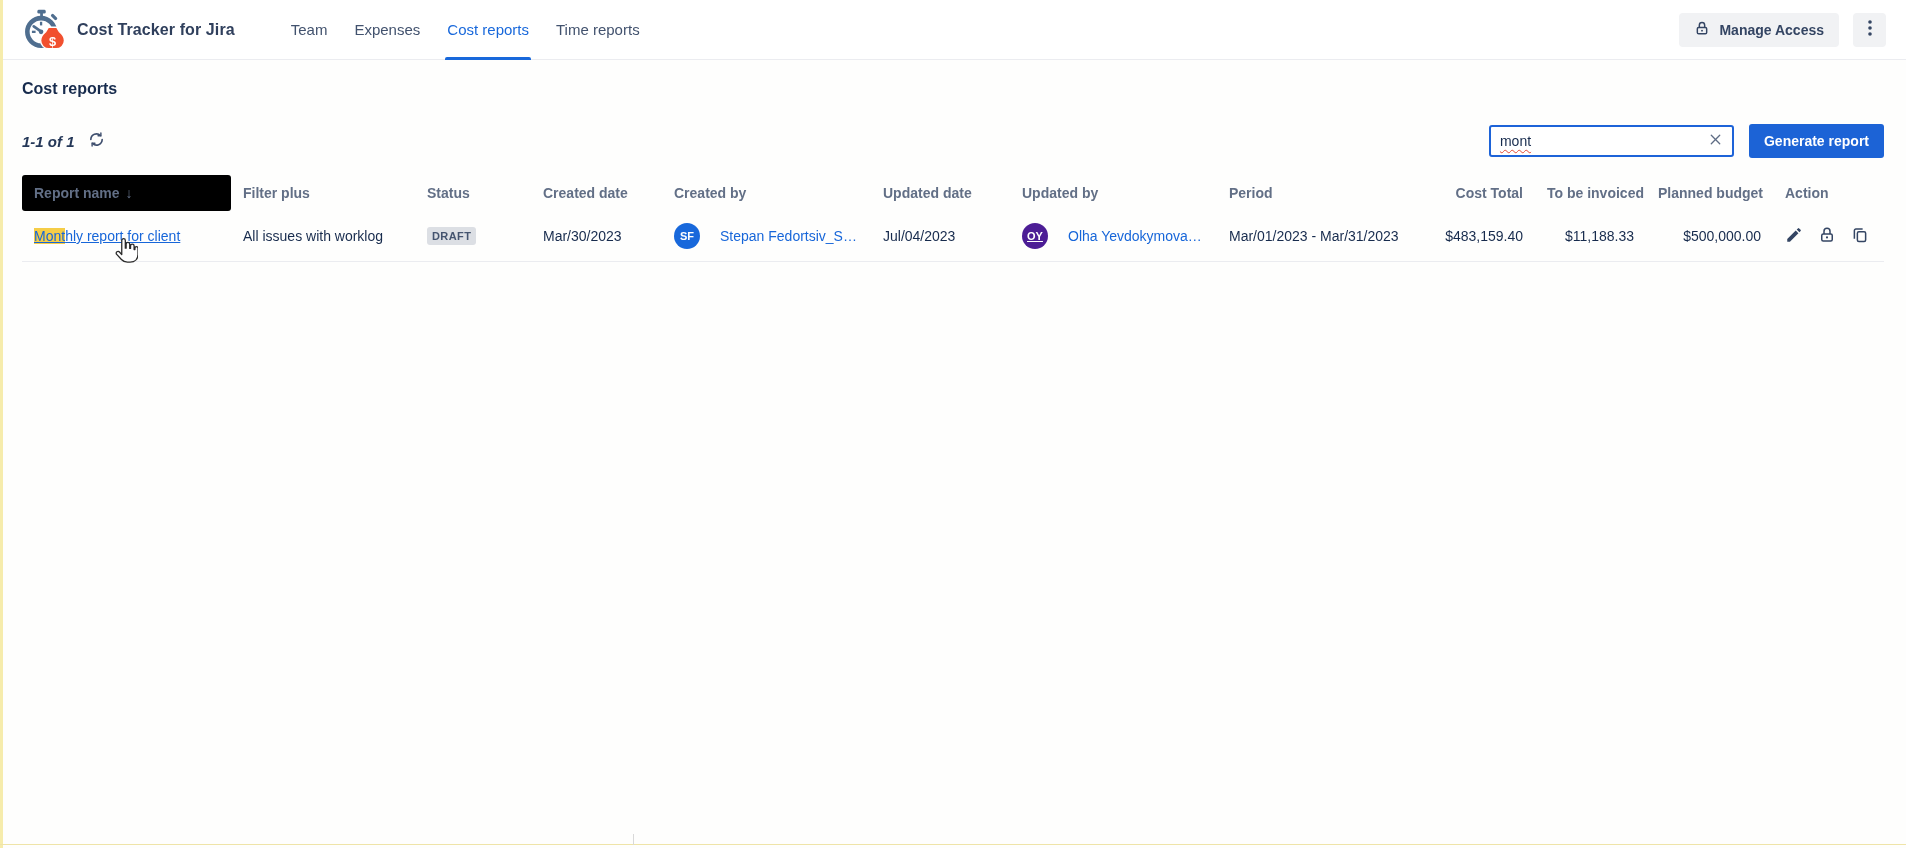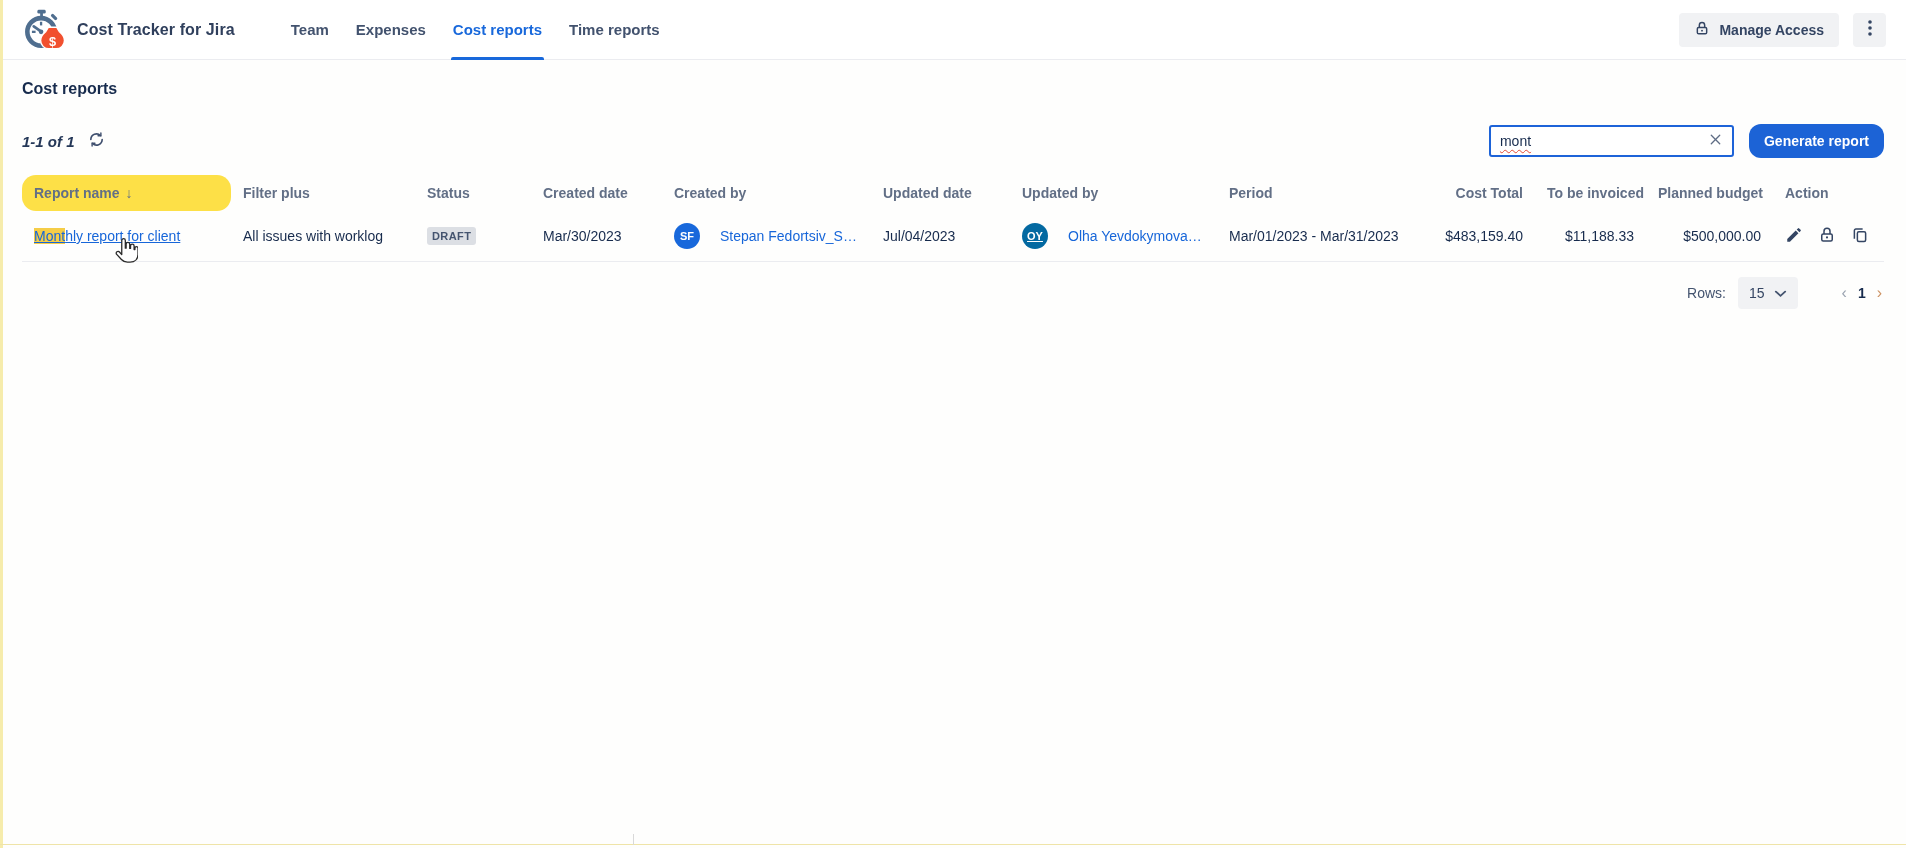--- a/index.html
+++ b/index.html
@@ -15,21 +15,21 @@
 
   
   .topbar {
     height:60px; display:flex; align-items:center; padding:0 20px;
     background:#fff; border-bottom:1px solid #EBECF0;
   }
   .brand { display:flex; align-items:center; gap:13px; }
   .logo { width:44px; height:44px; display:flex; align-items:center; justify-content:center; }
   .app-title { font-size:16px; font-weight:600; color:#2F3F5C; letter-spacing:.1px; }
   .tabs { display:flex; margin-left:56px; height:60px; align-items:stretch; gap:27px; }
-  .tab { position:relative; display:flex; align-items:center; font-size:15px; font-weight:700; color:#42526E; cursor:pointer; }
+  .tab { position:relative; display:flex; align-items:center; font-size:15px; font-weight:400; color:#42526E; cursor:pointer; }
   .tab.active { color:#1868DB; }
   .tab.active::after { content:""; position:absolute; left:-2px; right:-2px; bottom:0; height:3px; background:#1868DB; border-radius:2px 2px 0 0; }
   .topbar-right { margin-left:auto; display:flex; align-items:center; gap:14px; }
   .ghost-btn {
     display:flex; align-items:center; gap:9px; background:#F1F2F4; border:none; border-radius:4px;
     height:34px; padding:0 15px; font-family:inherit; font-size:14px; font-weight:600; color:#344563; cursor:pointer;
   }
   .kebab-btn { background:#F1F2F4; border:none; border-radius:4px; width:33px; height:34px;
     display:flex; align-items:center; justify-content:center; cursor:pointer; }
 
@@ -48,44 +48,44 @@
     width:245px; height:32px; border:2px solid #1D63D8; border-radius:3px; background:#fff;
     display:flex; align-items:center; padding:0 9px; cursor:text;
   }
   .search-text {
     flex:1; font-size:14px; color:#172B4D;
     text-decoration:underline; text-decoration-style:wavy; text-decoration-color:#E34935;
     text-decoration-thickness:1px; text-underline-offset:3px;
   }
   .clear-btn { background:none; border:none; padding:0; display:flex; cursor:pointer; }
   .primary-btn {
-    background:#1C63D6; color:#fff; border:none; border-radius:12px; height:34px; padding:0 15px;
+    background:#1C63D6; color:#fff; border:none; border-radius:3px; height:34px; padding:0 15px;
     font-family:inherit; font-size:14px; font-weight:700; cursor:pointer;
   }
 
   
   table { border-collapse:collapse; table-layout:fixed; width:1862px; }
   th { text-align:left; font-size:14px; font-weight:700; color:#626F86; padding:10px 12px; white-space:nowrap; cursor:pointer; }
-  th.sorted { background:#fde047; border-radius:14px; }
+  th.sorted { background:#000000; border-radius:3px; }
   th.num, td.num { text-align:right; }
   .sort-arrow { font-weight:400; margin-left:6px; color:#626F86; font-size:14px; }
   td { font-size:14px; color:#172B4D; padding:12px 12px; border-bottom:1px solid #EBECF0; white-space:nowrap; overflow:hidden; }
   .report-link { color:#1766D9; text-decoration:underline; cursor:pointer; }
   .hl { background:#F5CD47; }
   .badge {
     display:inline-block; background:#DCDFE4; color:#44546F; font-size:11px; font-weight:700;
     padding:3px 5px 2px; border-radius:3px; letter-spacing:.4px; line-height:1.2;
   }
   .user-cell { display:flex; align-items:center; gap:20px; }
   .avatar {
     width:26px; height:26px; min-width:26px; border-radius:50%; color:#fff; font-size:11px; font-weight:700;
     display:inline-flex; align-items:center; justify-content:center; cursor:pointer;
   }
   .av-blue { background:#1868DB; }
-  .av-navy { background:#0369a1;text-decoration:underline; }
+  .av-navy { background:#4c1d95;text-decoration:underline; }
   .user-link { color:#1766D9; cursor:pointer; overflow:hidden; text-overflow:ellipsis; }
   .actions { display:flex; align-items:center; gap:15px; }
   .icon-btn { background:none; border:none; padding:0; display:flex; cursor:pointer; }
 
   
   .pagination-row { display:flex; align-items:center; justify-content:flex-end; margin-top:15px; }
   .rows-label { font-size:14px; color:#44546F; margin-right:12px; }
   .rows-select {
     background:#F1F2F4; border:none; border-radius:4px; height:32px; padding:0 11px;
     display:flex; align-items:center; gap:9px; font-family:inherit; font-size:14px; color:#344563; cursor:pointer;
@@ -276,35 +276,19 @@
                 </svg>
               </span>
             </button>
 
           </span>
         </td>
       </tr>
     </tbody>
   </table>
 
-  <div class="pagination-row">
-    <span class="rows-label">Rows:</span>
-    <button class="rows-select">
-      <span>15</span>
-      <span>
-        <svg width="13" height="9" viewBox="0 0 14 9" fill="none" stroke="#44546F" stroke-width="2" stroke-linecap="round">
-            <path d="M2 2.5 L7 7 L12 2.5"></path>
-          </svg>
-      </span>
-    </button>
-    <span class="pager">
-      <button class="pg-btn pg-prev"><span>‹</span></button>
-      <span class="pg-num">1</span>
-      <button class="pg-btn pg-next"><span>›</span></button>
-    </span>
-  </div>
 </main>
 
 <div class="cursor">
   <svg width="26" height="28" viewBox="0 0 32 34">
     <path d="M12 4 c0-1.2 1-2.2 2.2-2.2 S16.4 2.8 16.4 4 v9.5 h1 V8.6 c0-1.2 1-2.2 2.2-2.2 s2.2 1 2.2 2.2 v5.2 h1 v-3 c0-1.2 1-2.2 2.2-2.2 s2.2 1 2.2 2.2 v4.4 h1 v-1.6 c0-1 .9-1.9 1.9-1.9 s1.9.9 1.9 1.9 V21 c0 5.5-3.5 9.8-9.8 9.8 h-3.2 c-3.2 0-5.4-1.1-7.4-3.3 l-5.8-6.3 c-.9-1-.8-2.4.2-3.2 1-.9 2.4-.7 3.2.2 l2.8 3.2 V4z" fill="#ffffff" stroke="#2b2b2b" stroke-width="1.6" stroke-linejoin="round"></path>
   </svg>
 </div>
 
 </body></html>

